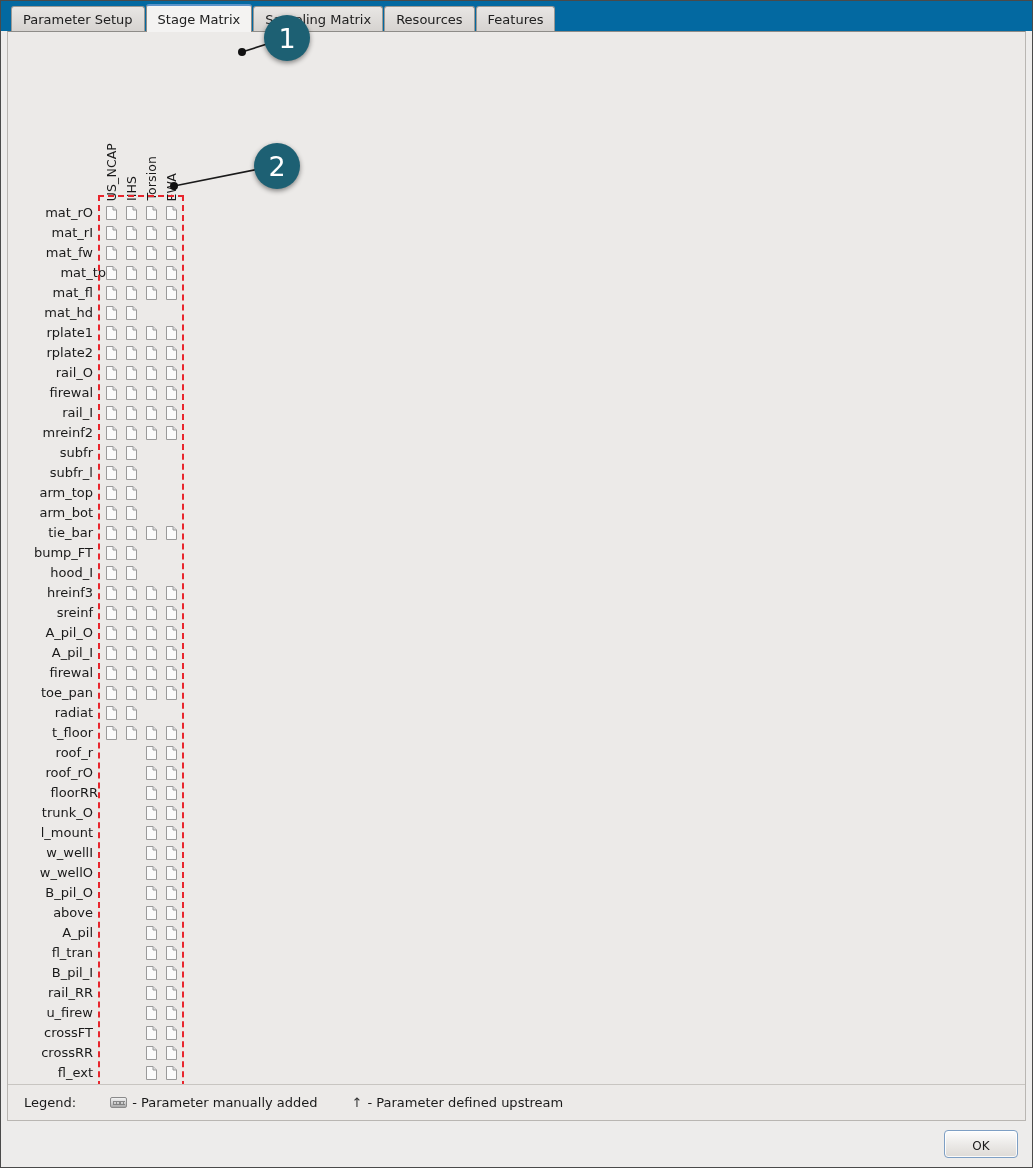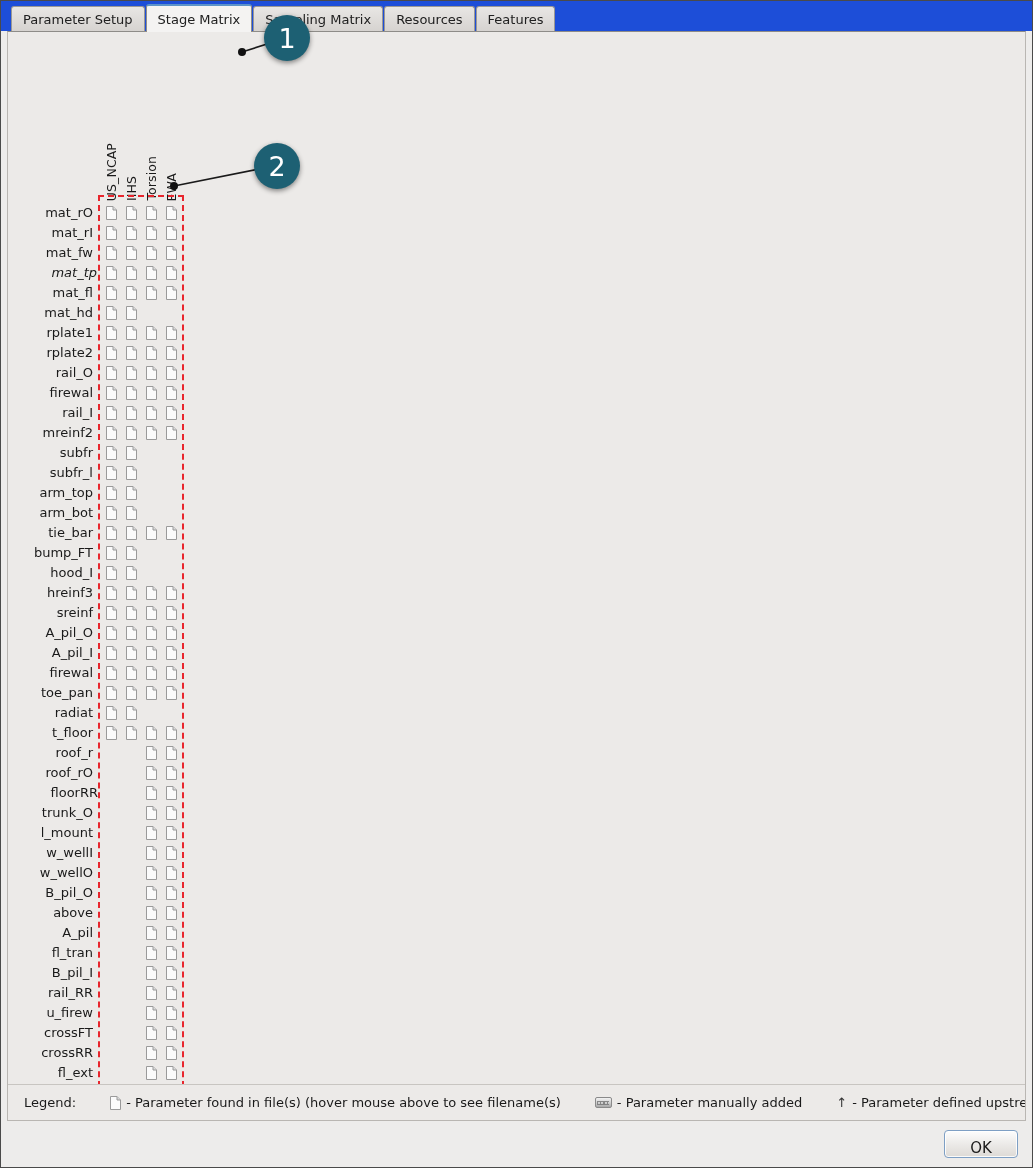--- a/index.html
+++ b/index.html
@@ -74,21 +74,21 @@
     font-size: 13px;
     line-height: 16px;
     text-align: center;
     cursor: pointer;
   }
 
   
   .tabstrip {
     height: 30px;
     min-height: 30px;
-    background: #1d4ed8;
+    background: #0369a1;
     display: flex;
     align-items: flex-end;
     padding-left: 10px;
     box-sizing: border-box;
     position: relative;
     z-index: 3;
   }
   .tab {
     height: 25px;
     padding: 0 11px;
@@ -230,21 +230,21 @@
     align-items: center;
     justify-content: flex-end;
     padding-right: 14px;
     box-sizing: border-box;
     background: #edeceb;
   }
   .ok-button {
     min-width: 74px;
     height: 28px;
     padding: 8px 18px;
-    font-size: 15px;
+    font-size: 12px;
     color: #1a1a1a;
     background: linear-gradient(to bottom, #fdfdfd 0%, #eceae8 50%, #dddad6 100%);
     border: 1px solid #7e9fc4;
     border-radius: 4px;
     box-shadow: inset 0 0 0 1px rgba(255,255,255,0.85);
     cursor: pointer;
     font-family: inherit;
   }
 
   
@@ -361,21 +361,21 @@
               <path d="M0.5 0.5 H7 L10.5 4 V13.5 H0.5 Z" fill="#fbfbfb" stroke="#9a9a9a" stroke-width="1"></path>
               <path d="M7 0.5 V4 H10.5" fill="#dcdcdc" stroke="#9a9a9a" stroke-width="1"></path>
             </svg>
           </div>
           <div class="doc-icon" style="left: 158px; top: 214px;">
             <svg width="11" height="14" viewBox="0 0 11 14">
               <path d="M0.5 0.5 H7 L10.5 4 V13.5 H0.5 Z" fill="#fbfbfb" stroke="#9a9a9a" stroke-width="1"></path>
               <path d="M7 0.5 V4 H10.5" fill="#dcdcdc" stroke="#9a9a9a" stroke-width="1"></path>
             </svg>
           </div>
-          <div class="row-label" style="top: 231px; left: 4px; width: 85px; font-style: italic;">mat_tp</div>
+          <div class="row-label" style="top: 231px; left: 13px; width: 85px;">mat_tp</div>
           <div class="doc-icon" style="left: 98px; top: 234px;">
             <svg width="11" height="14" viewBox="0 0 11 14">
               <path d="M0.5 0.5 H7 L10.5 4 V13.5 H0.5 Z" fill="#fbfbfb" stroke="#9a9a9a" stroke-width="1"></path>
               <path d="M7 0.5 V4 H10.5" fill="#dcdcdc" stroke="#9a9a9a" stroke-width="1"></path>
             </svg>
           </div>
           <div class="doc-icon" style="left: 118px; top: 234px;">
             <svg width="11" height="14" viewBox="0 0 11 14">
               <path d="M0.5 0.5 H7 L10.5 4 V13.5 H0.5 Z" fill="#fbfbfb" stroke="#9a9a9a" stroke-width="1"></path>
               <path d="M7 0.5 V4 H10.5" fill="#dcdcdc" stroke="#9a9a9a" stroke-width="1"></path>
@@ -1106,29 +1106,20 @@
               <path d="M7 0.5 V4 H10.5" fill="#dcdcdc" stroke="#9a9a9a" stroke-width="1"></path>
             </svg>
           </div>
         </div>
       <div class="dash-box" id="dash-box" style="left: 90px; top: 163px; width: 86px; height: 912px;"></div>
     </div>
 
     <div class="legend-bar">
       <span class="legend-label">Legend:</span>
 
-      <span class="legend-item">
-        <span class="gi">
-          <svg width="11" height="14" viewBox="0 0 11 14">
-            <path d="M0.5 0.5 H7 L10.5 4 V13.5 H0.5 Z" fill="#fbfbfb" stroke="#9a9a9a" stroke-width="1"></path>
-            <path d="M7 0.5 V4 H10.5" fill="#d8d8d8" stroke="#9a9a9a" stroke-width="1"></path>
-          </svg>
-        </span>
-        <span>- Parameter found in file(s) (hover mouse above to see filename(s)</span>
-      </span>
 
       <span class="legend-item">
         <span class="gi">
             <span class="kbd-icon"></span>
           </span>
         <span>- Parameter manually added</span>
       </span>
 
       <span class="legend-item">
         <span class="gi">

